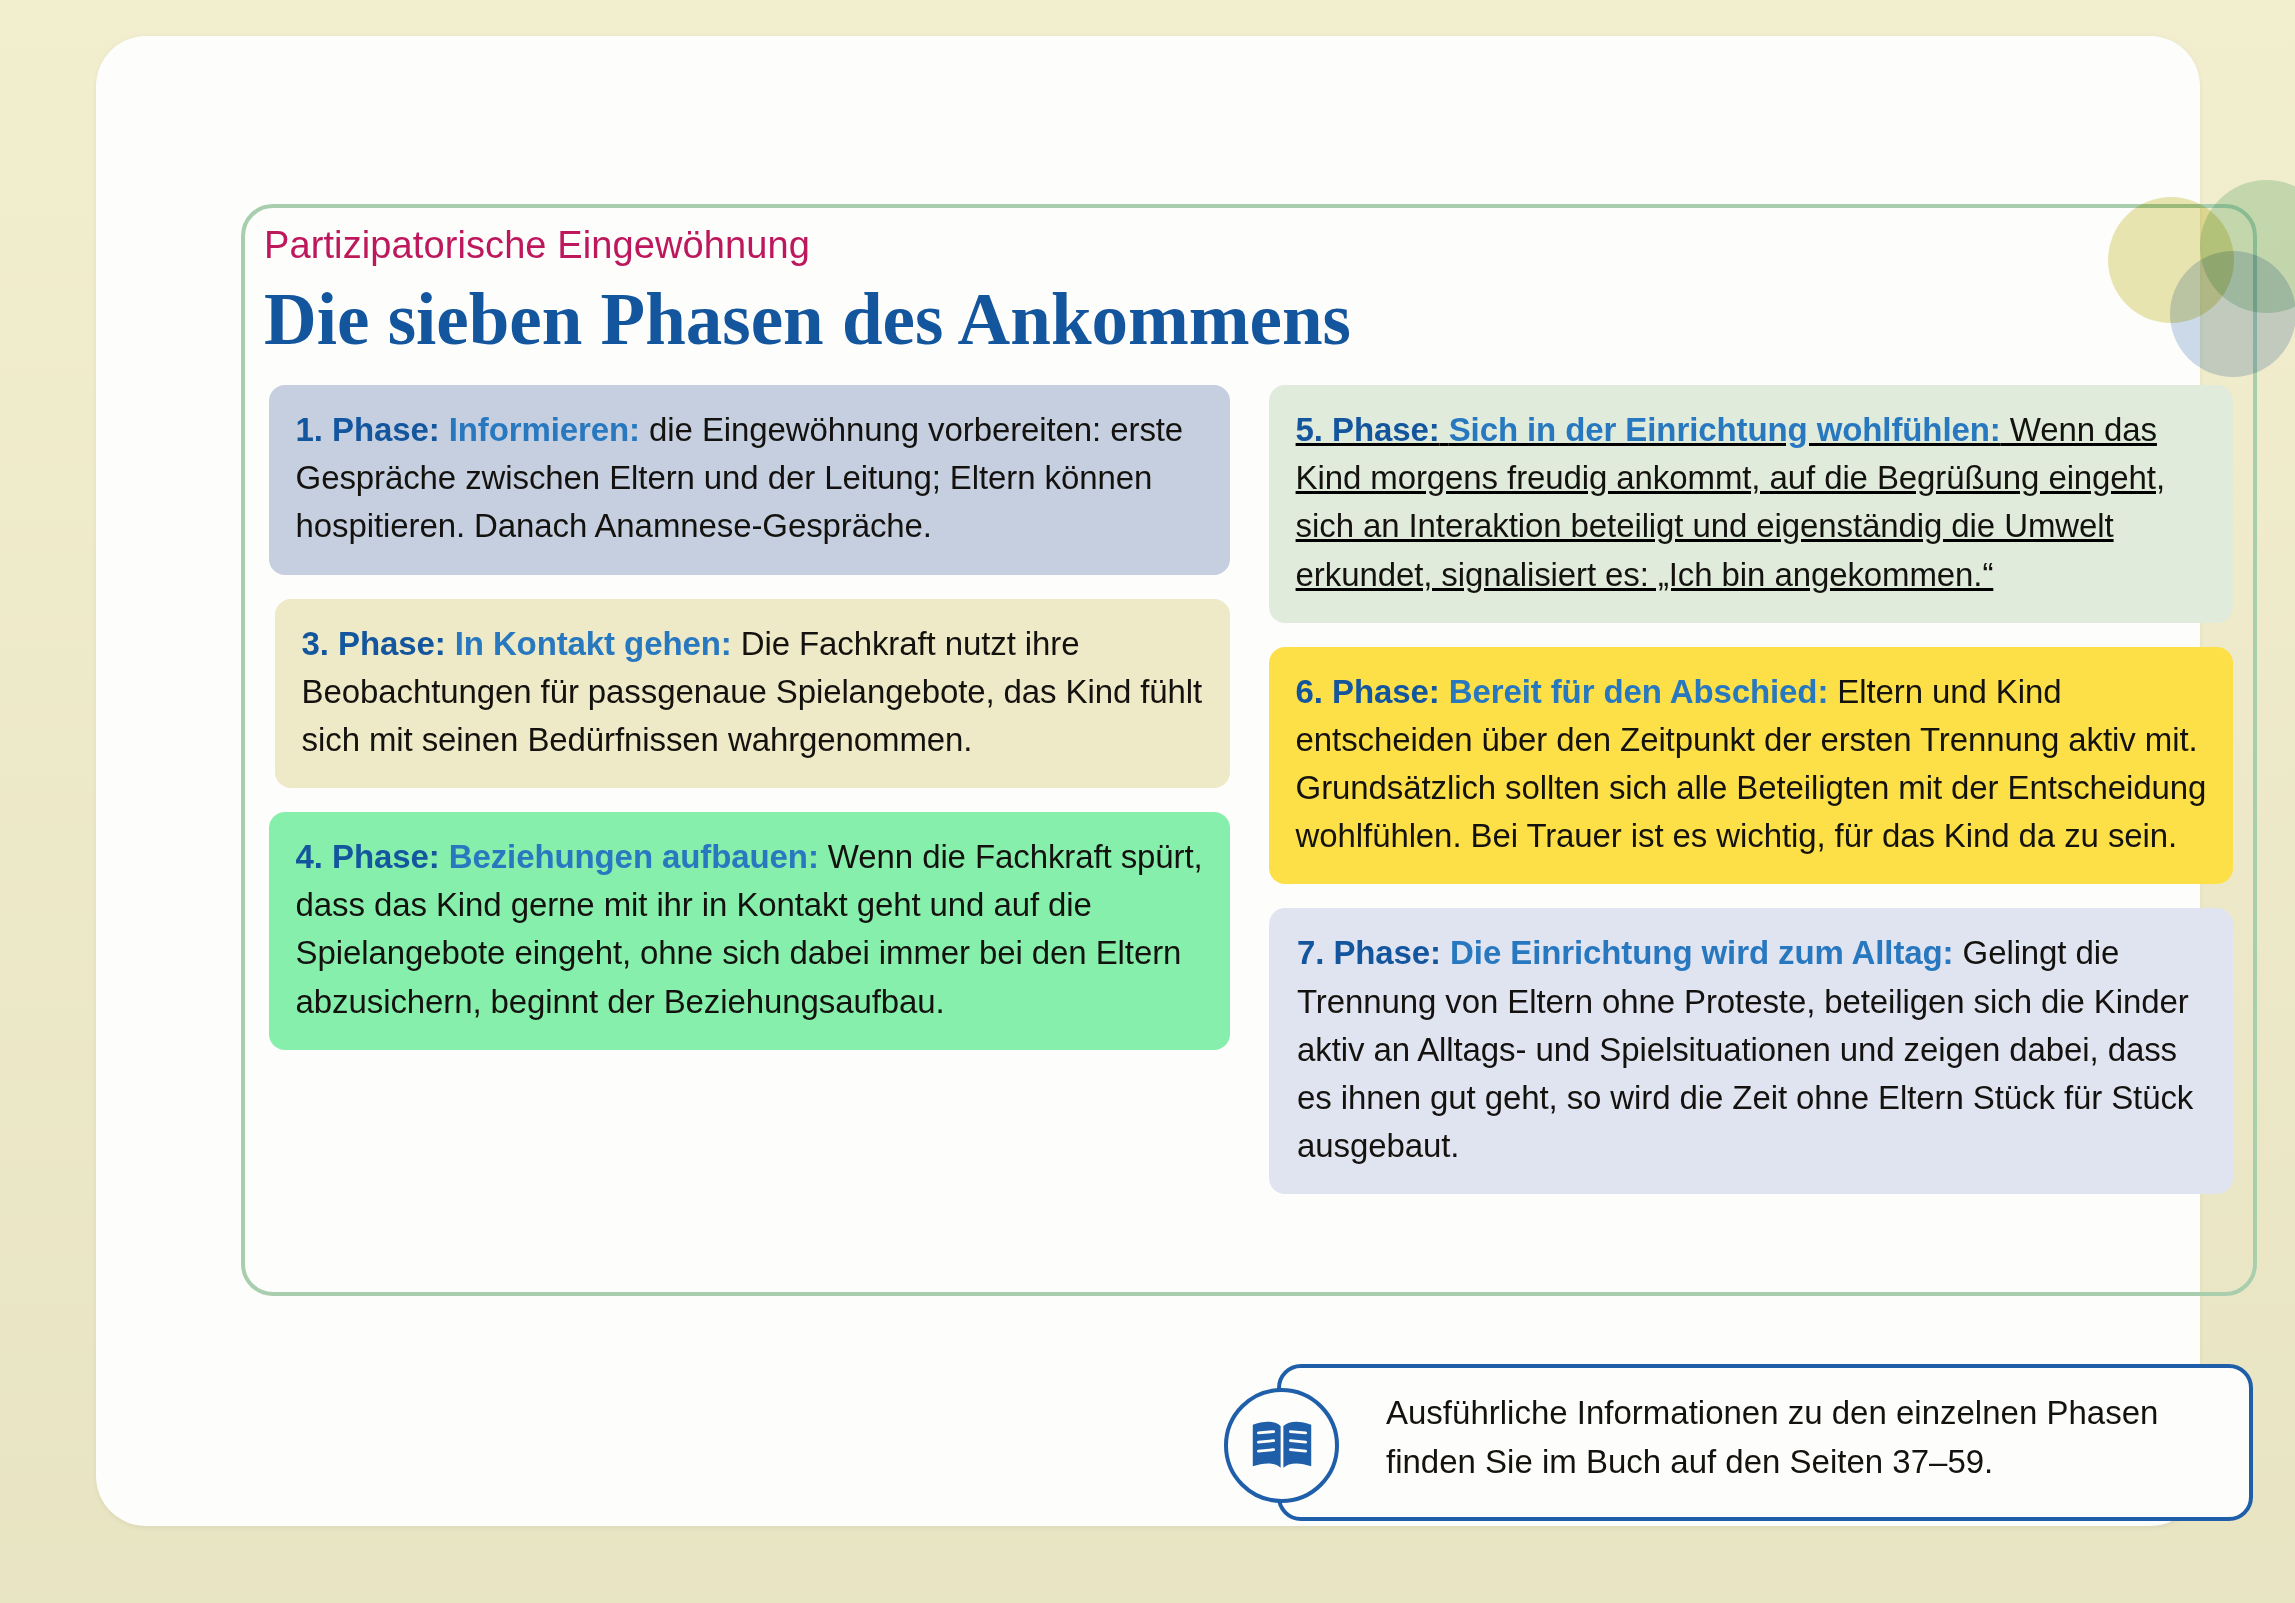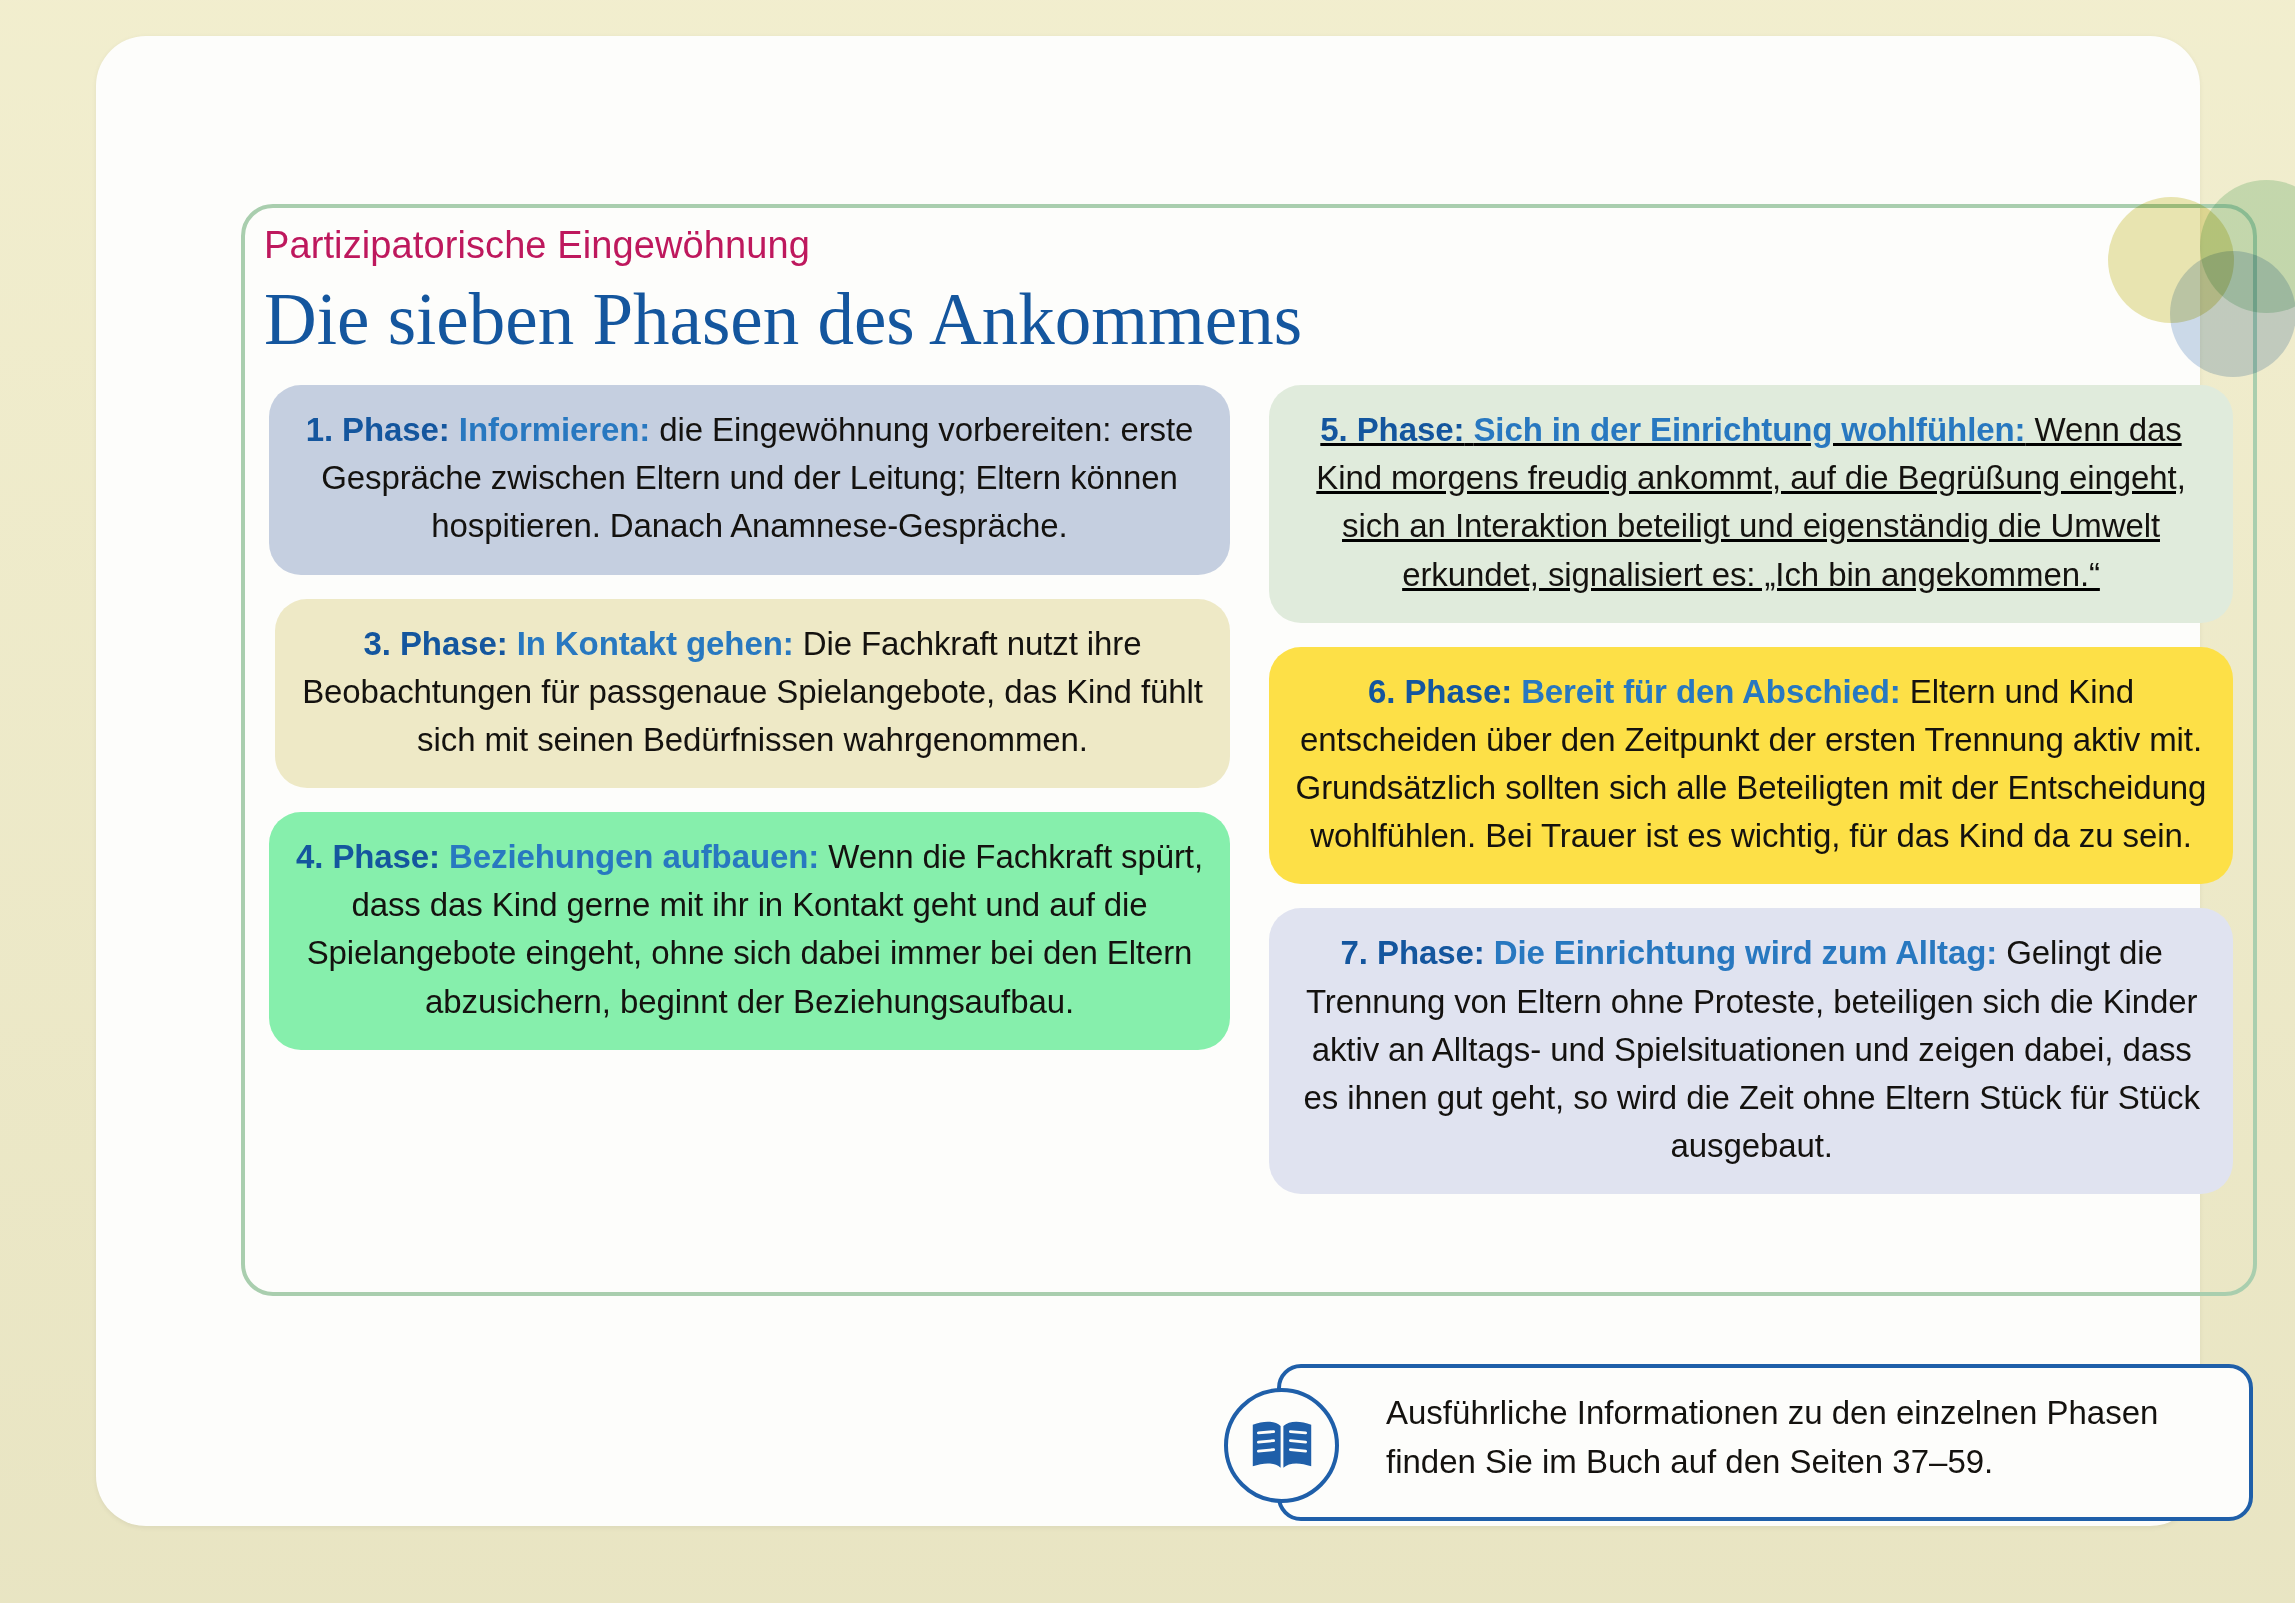--- a/index.html
+++ b/index.html
@@ -94,21 +94,21 @@
   #kicker {
     font-family: "Liberation Sans", sans-serif;
     font-size: 38px;
     color: #be185d;
     letter-spacing: 0.1px;
     line-height: 1.1;
     white-space: nowrap;
   }
   #title {
     font-family: "Liberation Serif", serif;
-    font-weight: normal;
+    font-weight: bold;
     font-size: 73px;
     color: #14569e;
     margin-top: 15.4px;
     line-height: 1.05;
     white-space: nowrap;
   }
 
   
   #columns {
     position: absolute;
@@ -121,24 +121,23 @@
   }
   .column {
     display: flex;
     flex-direction: column;
     gap: 24px;
   }
   #col-left  { width: 962px; }
   #col-right { width: 965px; }
 
   .phase-card {
-    border-radius: 32px;
+    border-radius: 16px;
     padding: 21px 26.6px 24px 26.6px;
     box-sizing: border-box;
-    text-align: center;
   }
   .phase-text {
     font-family: "Liberation Sans", sans-serif;
     font-size: 33px;
     line-height: 1.46;
     color: #14120f;
     letter-spacing: -0.1px;
   }
   .phase-label {
     font-weight: bold;

